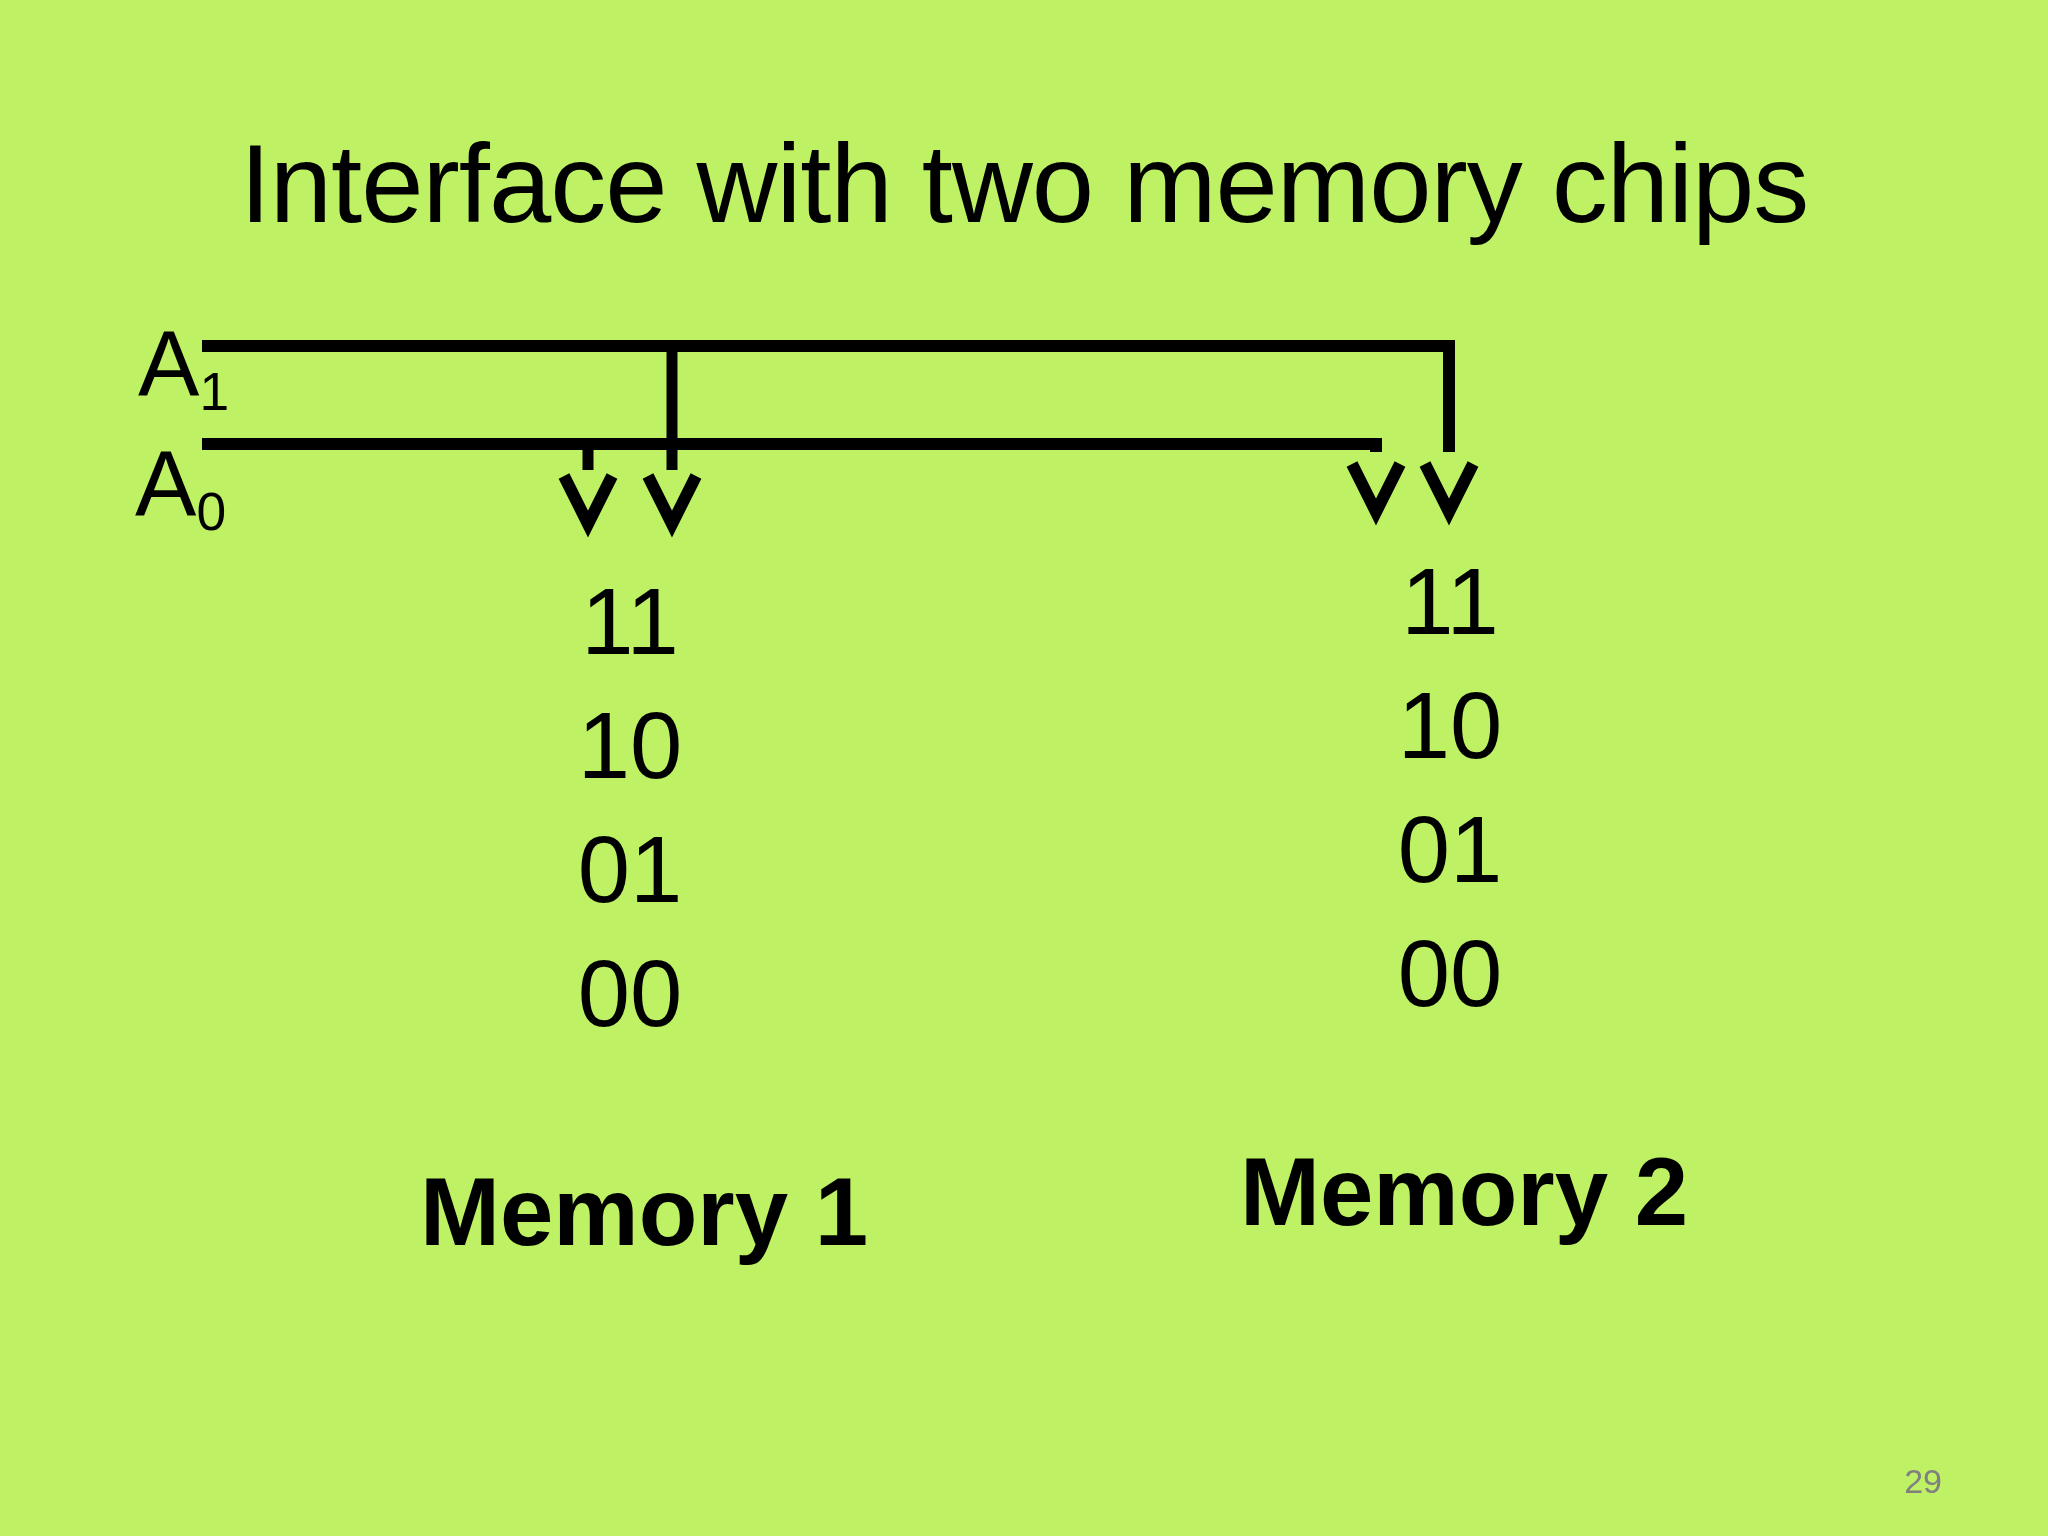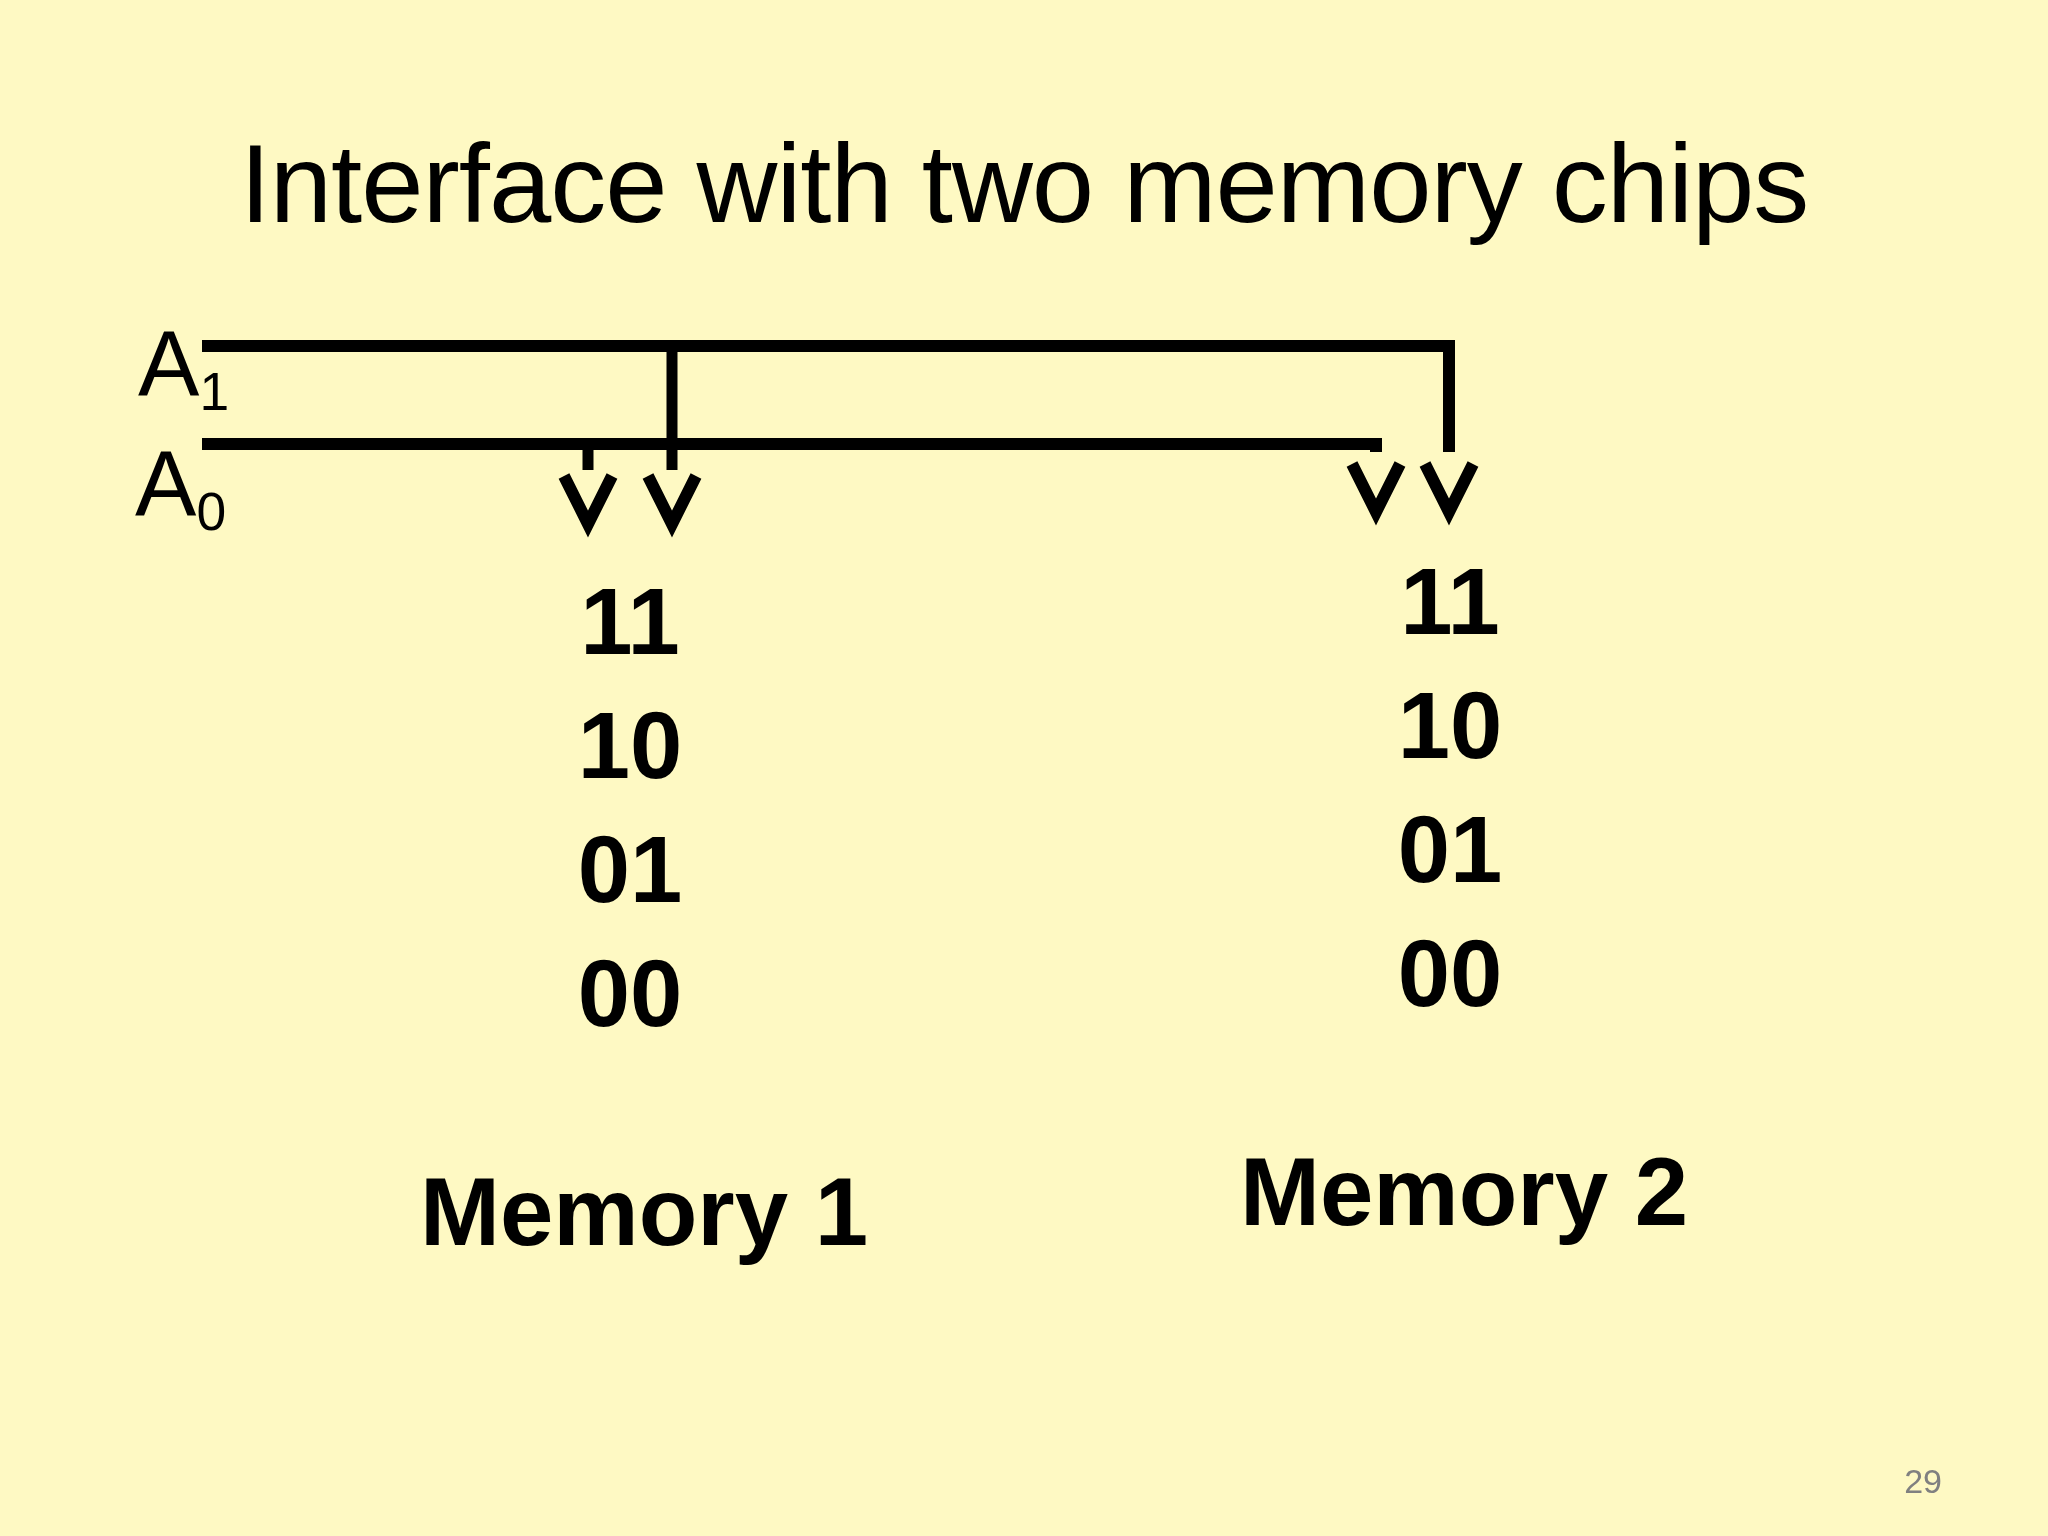--- a/index.html
+++ b/index.html
@@ -8,21 +8,21 @@
     padding: 0;
     background: #ffffff;
   }
   body {
     font-family: "Liberation Sans", sans-serif;
   }
   #slide {
     position: relative;
     width: 2048px;
     height: 1536px;
-    background: #fef9c3;
+    background: #bef264;
     overflow: hidden;
   }
 
   
   #slide-title {
     position: absolute;
     left: 0;
     top: 128px;
     width: 2048px;
     text-align: center;
@@ -89,21 +89,21 @@
     position: absolute;
     width: 420px;
     text-align: center;
   }
   #memory-column-1 { left: 420px; top: 560px; }
   #memory-column-2 { left: 1240px; top: 540px; }
 
   .memory-cell {
     font-family: "Liberation Sans", sans-serif;
     font-size: 94px;
-    font-weight: 700;
+    font-weight: 400;
     color: #000000;
     line-height: 1;
     height: 124px;
     display: flex;
     align-items: center;
     justify-content: center;
   }
 
   .memory-name {
     font-family: "Liberation Sans", sans-serif;

